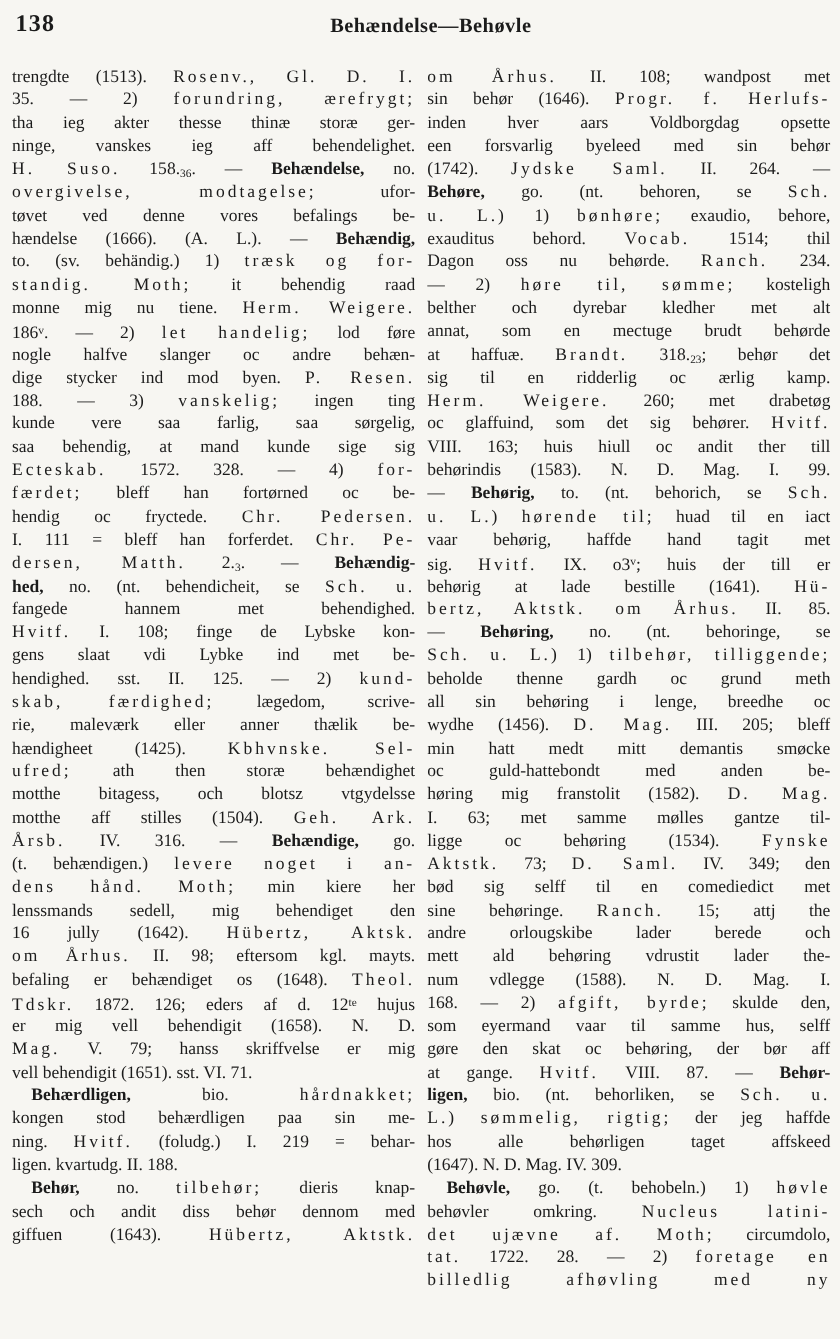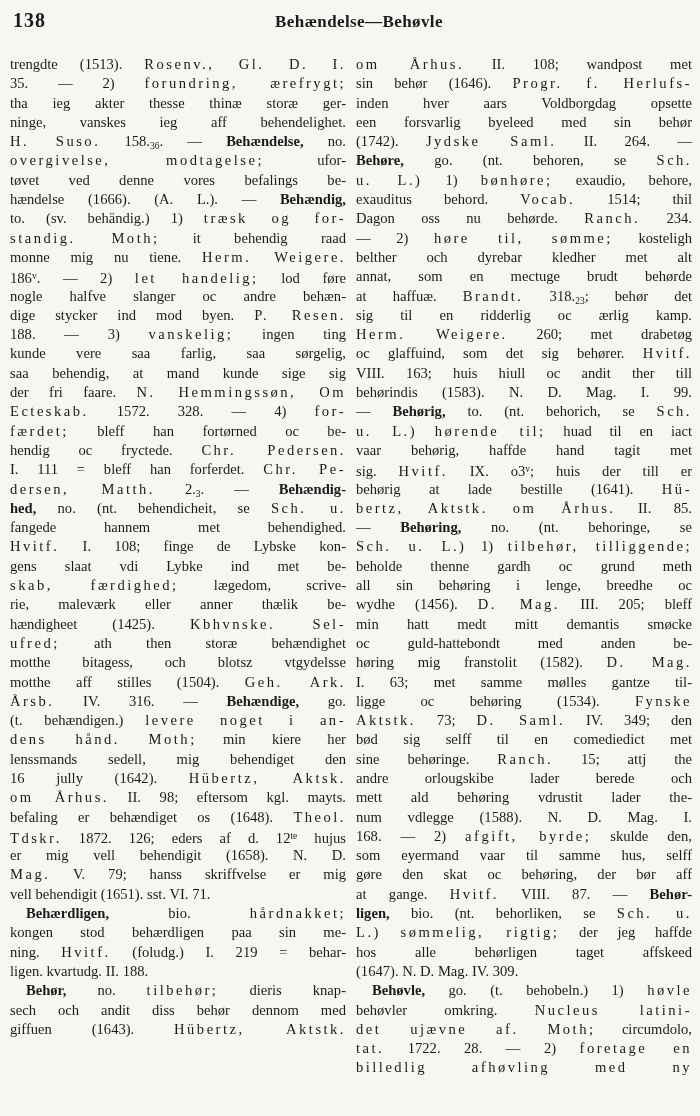--- a/index.html
+++ b/index.html
@@ -52,30 +52,30 @@
         <div class="line"><span class="n">hændelse (1666). (A. L.). — </span><span class="b">Behændig,</span></div>
         <div class="line"><span class="n">to. (sv. behändig.) 1) </span><span class="s">træsk og for-</span></div>
         <div class="line"><span class="s">standig. Moth;</span><span class="n"> it behendig raad</span></div>
         <div class="line"><span class="n">monne mig nu tiene. </span><span class="s">Herm. Weigere.</span></div>
         <div class="line"><span class="n">186</span><span class="sup">v</span><span class="n">. — 2) </span><span class="s">let handelig;</span><span class="n"> lod føre</span></div>
         <div class="line"><span class="n">nogle halfve slanger oc andre behæn-</span></div>
         <div class="line"><span class="n">dige stycker ind mod byen. </span><span class="s">P. Resen.</span></div>
         <div class="line"><span class="n">188. — 3) </span><span class="s">vanskelig;</span><span class="n"> ingen ting</span></div>
         <div class="line"><span class="n">kunde vere saa farlig, saa sørgelig,</span></div>
         <div class="line"><span class="n">saa behendig, at mand kunde sige sig</span></div>
-        <div class="line"><span class="n">der fri faare. </span><span class="s">N. Hemmingssøn, Om</span></div>
         <div class="line"><span class="s">Ecteskab.</span><span class="n"> 1572. 328. — 4) </span><span class="s">for-</span></div>
         <div class="line"><span class="s">færdet;</span><span class="n"> bleff han fortørned oc be-</span></div>
         <div class="line"><span class="n">hendig oc fryctede. </span><span class="s">Chr. Pedersen.</span></div>
         <div class="line"><span class="n">I. 111 = bleff han forferdet. </span><span class="s">Chr. Pe-</span></div>
         <div class="line"><span class="s">dersen, Matth.</span><span class="n"> 2.</span><span class="sub">3</span><span class="n">. — </span><span class="b">Behændig-</span></div>
         <div class="line"><span class="b">hed,</span><span class="n"> no. (nt. behendicheit, se </span><span class="s">Sch. u.</span></div>
         <div class="line"><span class="n">fangede hannem met behendighed.</span></div>
         <div class="line"><span class="s">Hvitf.</span><span class="n"> I. 108; finge de Lybske kon-</span></div>
         <div class="line"><span class="n">gens slaat vdi Lybke ind met be-</span></div>
+        <div class="line"><span class="n">hendighed. sst. II. 125. — 2) </span><span class="s">kund-</span></div>
         <div class="line"><span class="s">skab, færdighed;</span><span class="n"> lægedom, scrive-</span></div>
         <div class="line"><span class="n">rie, maleværk eller anner thælik be-</span></div>
         <div class="line"><span class="n">hændigheet (1425). </span><span class="s">Kbhvnske. Sel-</span></div>
         <div class="line"><span class="s">ufred;</span><span class="n"> ath then storæ behændighet</span></div>
         <div class="line"><span class="n">motthe bitagess, och blotsz vtgydelsse</span></div>
         <div class="line"><span class="n">motthe aff stilles (1504). </span><span class="s">Geh. Ark.</span></div>
         <div class="line"><span class="s">Årsb.</span><span class="n"> IV. 316. — </span><span class="b">Behændige,</span><span class="n"> go.</span></div>
         <div class="line"><span class="n">(t. behændigen.) </span><span class="s">levere noget i an-</span></div>
         <div class="line"><span class="s">dens hånd. Moth;</span><span class="n"> min kiere her</span></div>
         <div class="line"><span class="n">lenssmands sedell, mig behendiget den</span></div>

